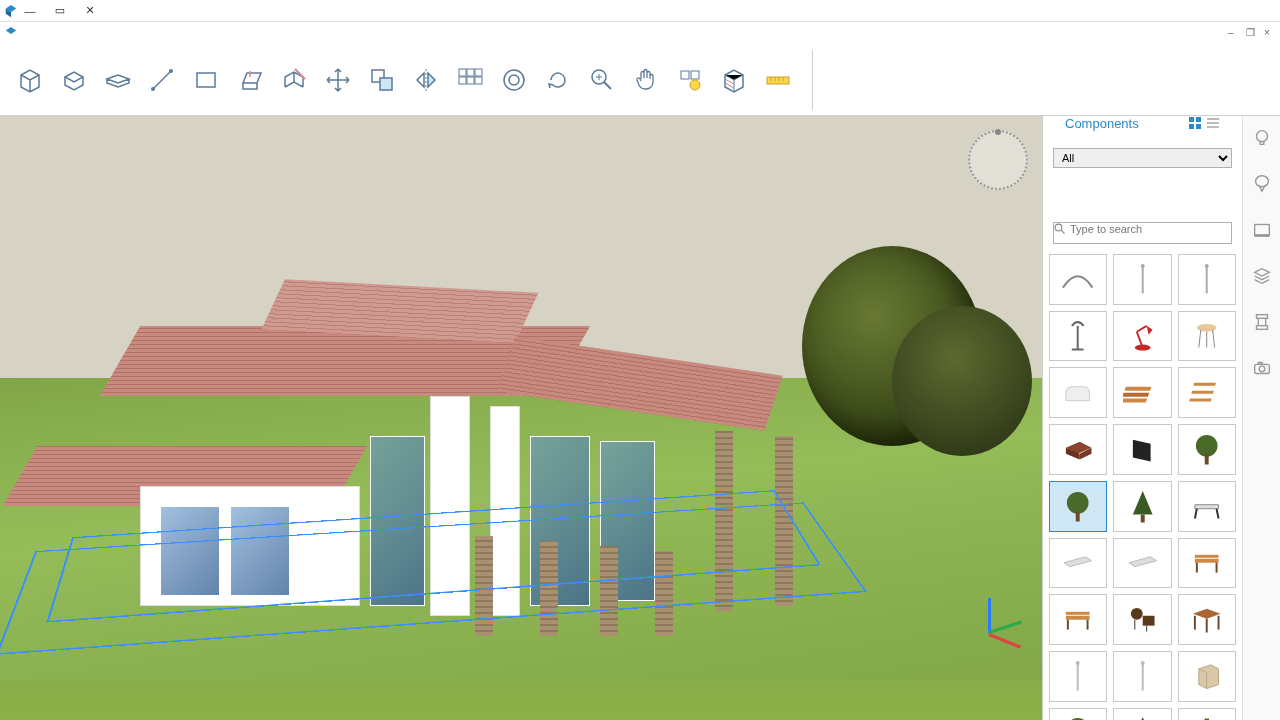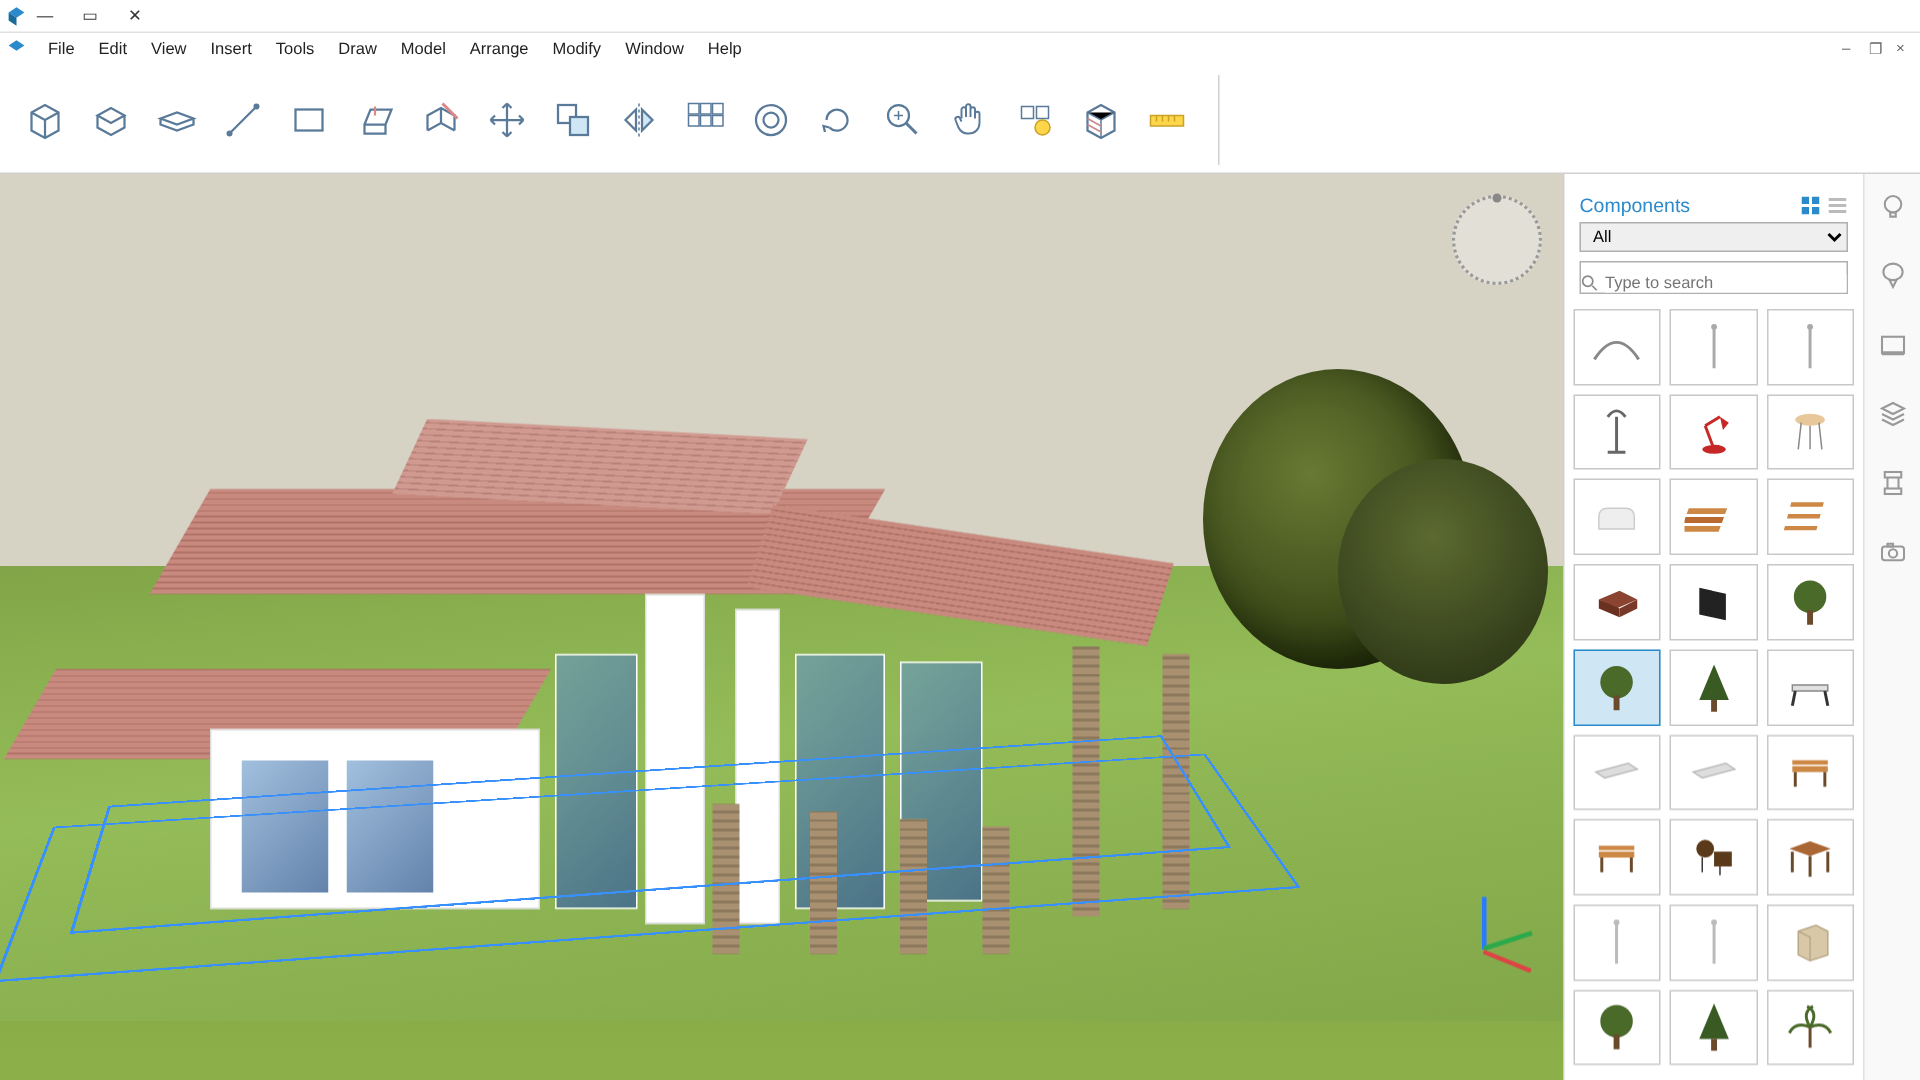--- a/index.html
+++ b/index.html
@@ -41,29 +41,29 @@
 
 .axis-gizmo { position:absolute; right:18px; bottom:52px; width:70px; height:70px; }
 .axis-gizmo .z { position:absolute; left:34px; top:0; width:3px; height:35px; background:#2a7aff; }
 .axis-gizmo .y { position:absolute; left:35px; top:33px; width:34px; height:3px; background:#2aaa4a; transform: rotate(-18deg); transform-origin:left; }
 .axis-gizmo .x { position:absolute; left:35px; top:35px; width:34px; height:3px; background:#d44; transform: rotate(22deg); transform-origin:left; }
 
 .compass { position:absolute; right:14px; top:14px; width:60px; height:60px; border:2px dotted #999; border-radius:50%; background:rgba(255,255,255,0.3); }
 .compass:before { content:''; position:absolute; left:50%; top:-3px; width:6px; height:6px; background:#888; border-radius:50%; transform:translateX(-50%); }
 
 .panel-right { width: 200px; background:#fff; border-left:1px solid #d0d0d0; display:flex; flex-direction:column; }
-.panel-header { height:28px; display:flex; align-items:flex-end; padding:0 10px; }
+.panel-header { height:28px; display:flex; align-items:flex-start; padding:0 22px; }
 .panel-header .title { font-size:13px; color:#2a8acc; flex:1; }
 .panel-header .view-toggle { display:flex; gap:4px; }
 .panel-header .vtbtn { width:14px; height:14px; cursor:pointer; display:flex; align-items:center; justify-content:center; }
 .panel-header .vtbtn.active svg rect { fill:#2a8acc; }
 
 .panel-controls { padding: 4px 10px; display:flex; flex-direction:column; gap:6px; }
 .panel-select { width:100%; height:20px; font-size:11px; border:1px solid #b0b0b0; padding:0 4px; }
-.panel-search { width:100%; height:22px; border:1px solid #b0b0b0; display:flex; align-items:flex-end; padding:0 0; gap:4px; }
+.panel-search { width:100%; height:22px; border:1px solid #b0b0b0; display:flex; align-items:flex-start; padding:0 0; gap:4px;margin-top:48px; }
 .panel-search input { flex:1; border:none; outline:none; font-size:11px; color:#888; }
 
 .panel-body { flex:1; overflow-y:auto; padding:6px; position:relative; }
 .panel-body::-webkit-scrollbar { width:14px; }
 .panel-body::-webkit-scrollbar-track { background:#f0f0f0; }
 .panel-body::-webkit-scrollbar-thumb { background:#c8c8c8; }
 
 .thumb-grid { display:grid; grid-template-columns: repeat(3, 1fr); gap:6px; }
 .thumb { aspect-ratio:1.15; border:1px solid #c8c8c8; background:#fff; display:flex; align-items:center; justify-content:center; cursor:pointer; position:relative; }
 .thumb.selected { background:#cfe6f5; border-color:#2a8acc; }
@@ -86,33 +86,20 @@
     <span class="win-btn">—</span>
     <span class="win-btn">▭</span>
     <span class="win-btn">✕</span>
   </div>
 </div>
 
 <div class="menubar">
   <svg class="sys-icon" viewBox="0 0 16 16">
       <polygon points="8,1 14,5 8,9 2,5" fill="#2a8acc"></polygon>
     </svg>
-  <div id="menu-items" style="display:flex">
-      <div class="menu-item">File</div>
-      <div class="menu-item">Edit</div>
-      <div class="menu-item">View</div>
-      <div class="menu-item">Insert</div>
-      <div class="menu-item">Tools</div>
-      <div class="menu-item">Draw</div>
-      <div class="menu-item">Model</div>
-      <div class="menu-item">Arrange</div>
-      <div class="menu-item">Modify</div>
-      <div class="menu-item">Window</div>
-      <div class="menu-item">Help</div>
-    </div>
   <div class="mdi-controls">
     <span class="mdi-btn">–</span>
     <span class="mdi-btn">❐</span>
     <span class="mdi-btn">×</span>
   </div>
 </div>
 
 <div class="toolbar">
   <div id="toolbar-items" style="display:flex; gap:8px; align-items:center;">
       <div class="tool-btn" title="Box">

